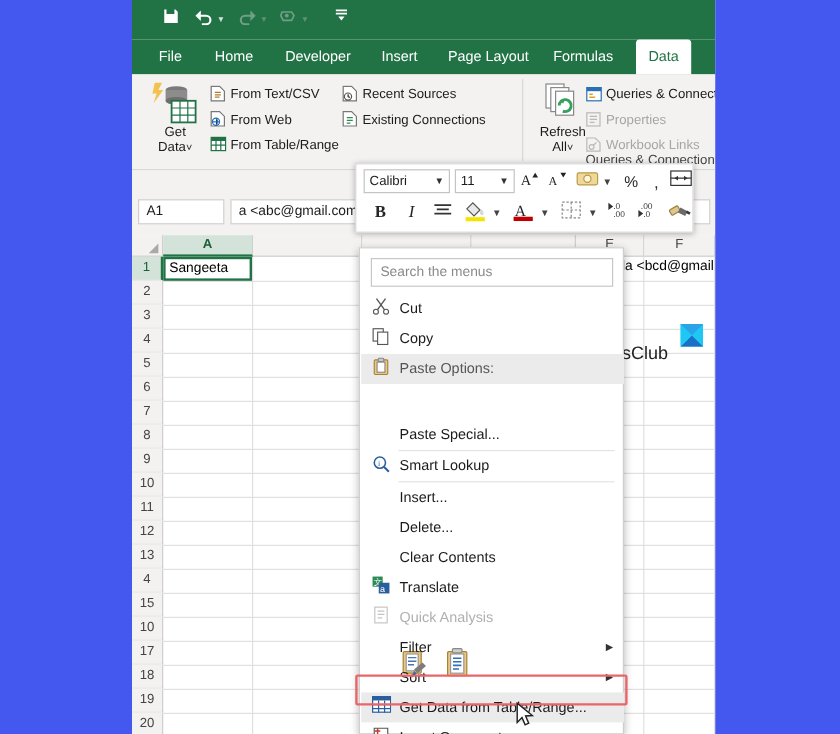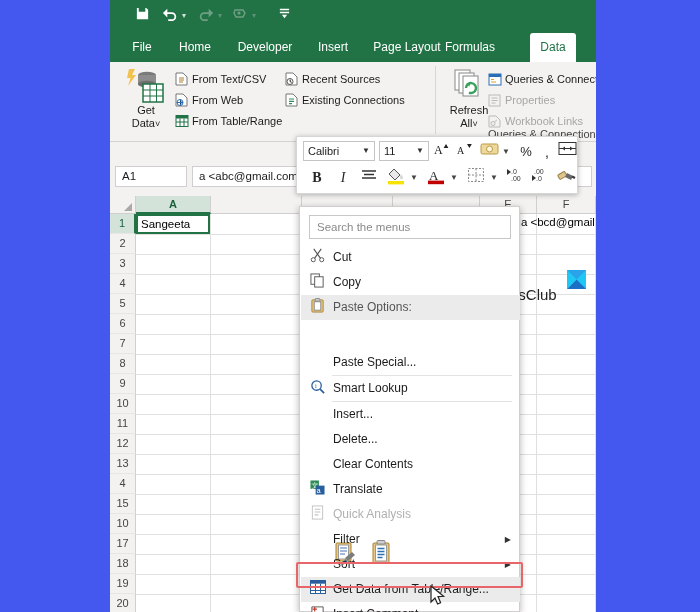--- a/index.html
+++ b/index.html
@@ -238,21 +238,21 @@
         </svg>
     </span>
   </div>
 
   <div id="ribbon-tabs">
     <div class="ribbon-tab" style="left:14px;width:36px;">File</div>
     <div class="ribbon-tab" style="left:61px;width:48px;">Home</div>
     <div class="ribbon-tab" style="left:119px;width:72px;">Developer</div>
     <div class="ribbon-tab" style="left:199px;width:48px;">Insert</div>
     <div class="ribbon-tab" style="left:255px;width:84px;">Page Layout</div>
-    <div class="ribbon-tab" style="left:329px;width:62px;">Formulas</div>
+    <div class="ribbon-tab" style="left:345px;width:62px;">Formulas</div>
     <div class="ribbon-tab active" style="left:420px;width:46px;">Data</div>
   </div>
 
   <div id="ribbon-body">
 
     <div class="big-btn" style="left:10px; top:6px;">
       <span class="glyph">
         <svg width="46" height="36" viewBox="0 0 46 36">
           <path fill="#f2c14e" d="M6 1l6 0-3 6 4 0-8 11 2.5-8L4 10z"></path>
           <ellipse cx="24" cy="7" rx="9" ry="3.2" fill="#7a7a7a"></ellipse>

